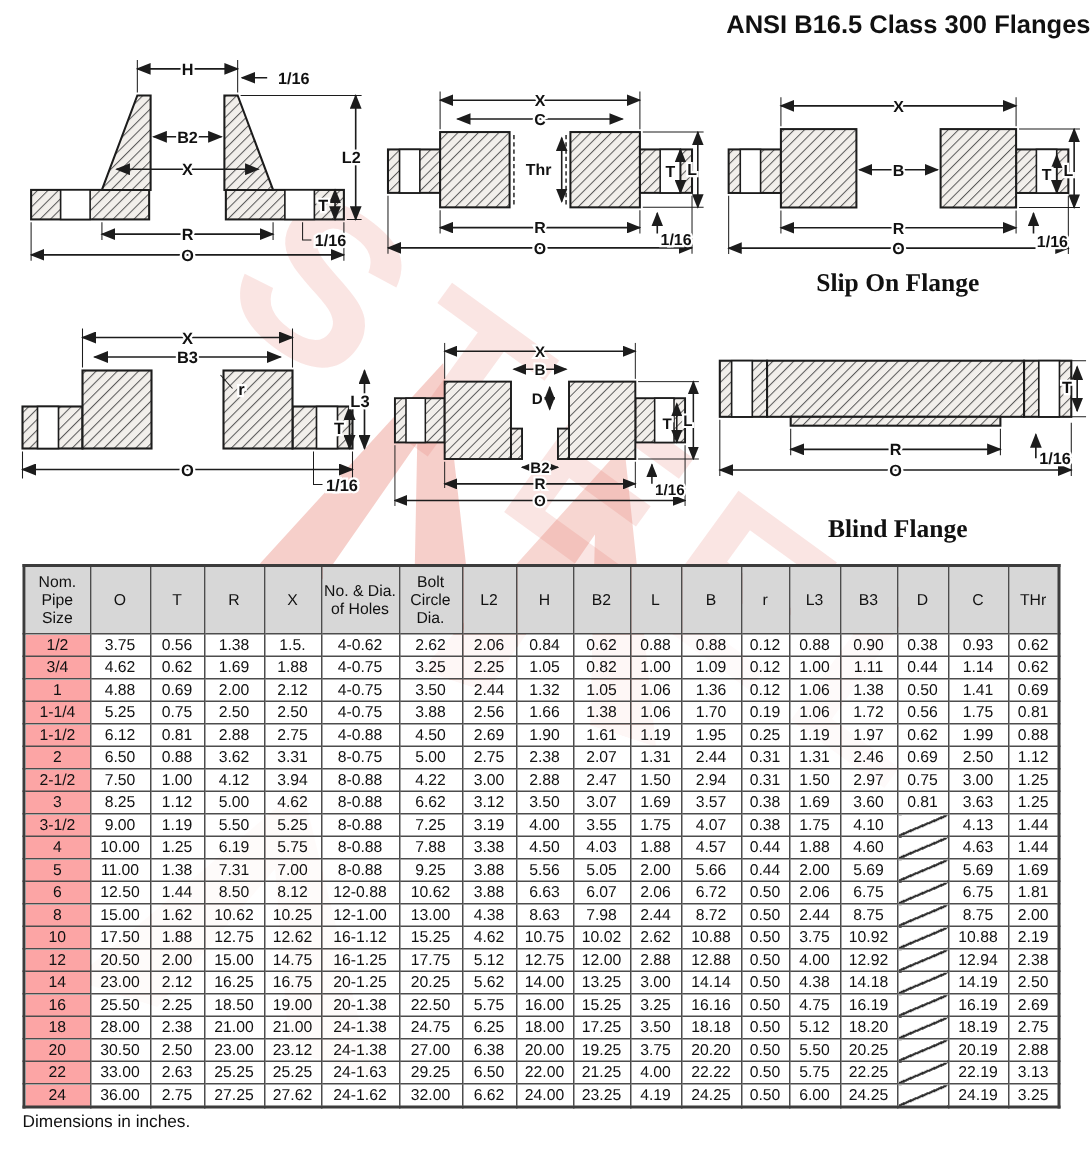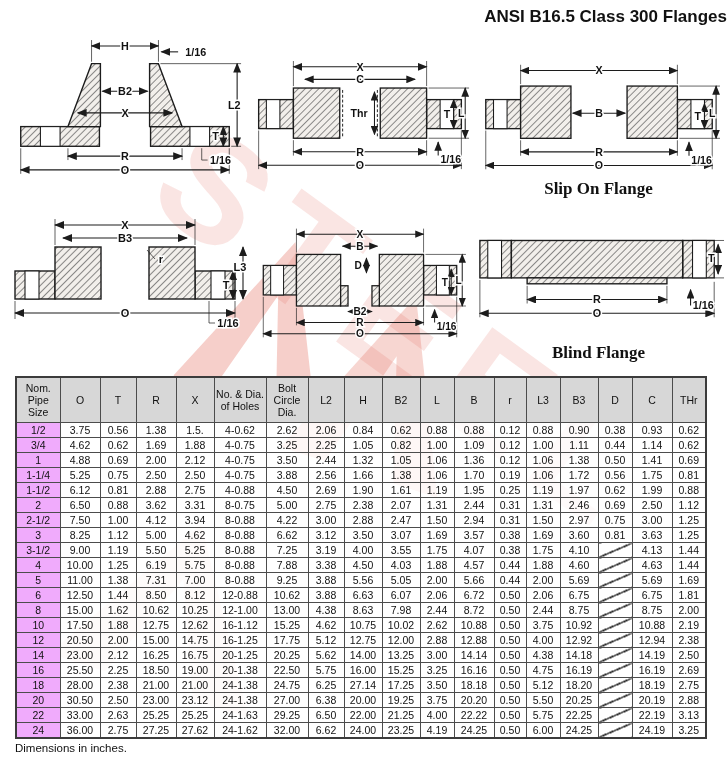--- a/index.html
+++ b/index.html
@@ -48,21 +48,21 @@
   }
   #spec-table th, #spec-table td {
     border:1px solid #4c4c4c; text-align:center; font-size:10.5px; padding:0;
     overflow:hidden; white-space:nowrap;
   }
   #spec-table th {
     background:#d7d7d7; font-weight:normal; padding:2px 1px; line-height:12px;
     white-space:normal; height:40px; vertical-align:middle;
   }
   #spec-table td { height:14px; line-height:13px; background:rgba(255,255,255,0.80); }
-  #spec-table td.rowhead { background:#f0abfc; }
+  #spec-table td.rowhead { background:#fca5a5; }
   #spec-table td.slash {
     background-image:linear-gradient(to bottom right, transparent 47%, #2b2b2b 47%, #2b2b2b 53%, transparent 53%);
   }
   .footnote { margin:3px 4px 0 15px; font-size:11.5px; }
 </style>
 </head>
 <body>
 
 <svg width="0" height="0" style="position:absolute" aria-hidden="true">
   <defs>
@@ -714,21 +714,21 @@
         </tr>
         <tr>
           <td class="rowhead">18</td>
           <td>28.00</td>
           <td>2.38</td>
           <td>21.00</td>
           <td>21.00</td>
           <td>24-1.38</td>
           <td>24.75</td>
           <td>6.25</td>
-          <td>27.14</td>
+          <td>18.00</td>
           <td>17.25</td>
           <td>3.50</td>
           <td>18.18</td>
           <td>0.50</td>
           <td>5.12</td>
           <td>18.20</td>
           <td class="slash"></td>
           <td>18.19</td>
           <td>2.75</td>
         </tr>

